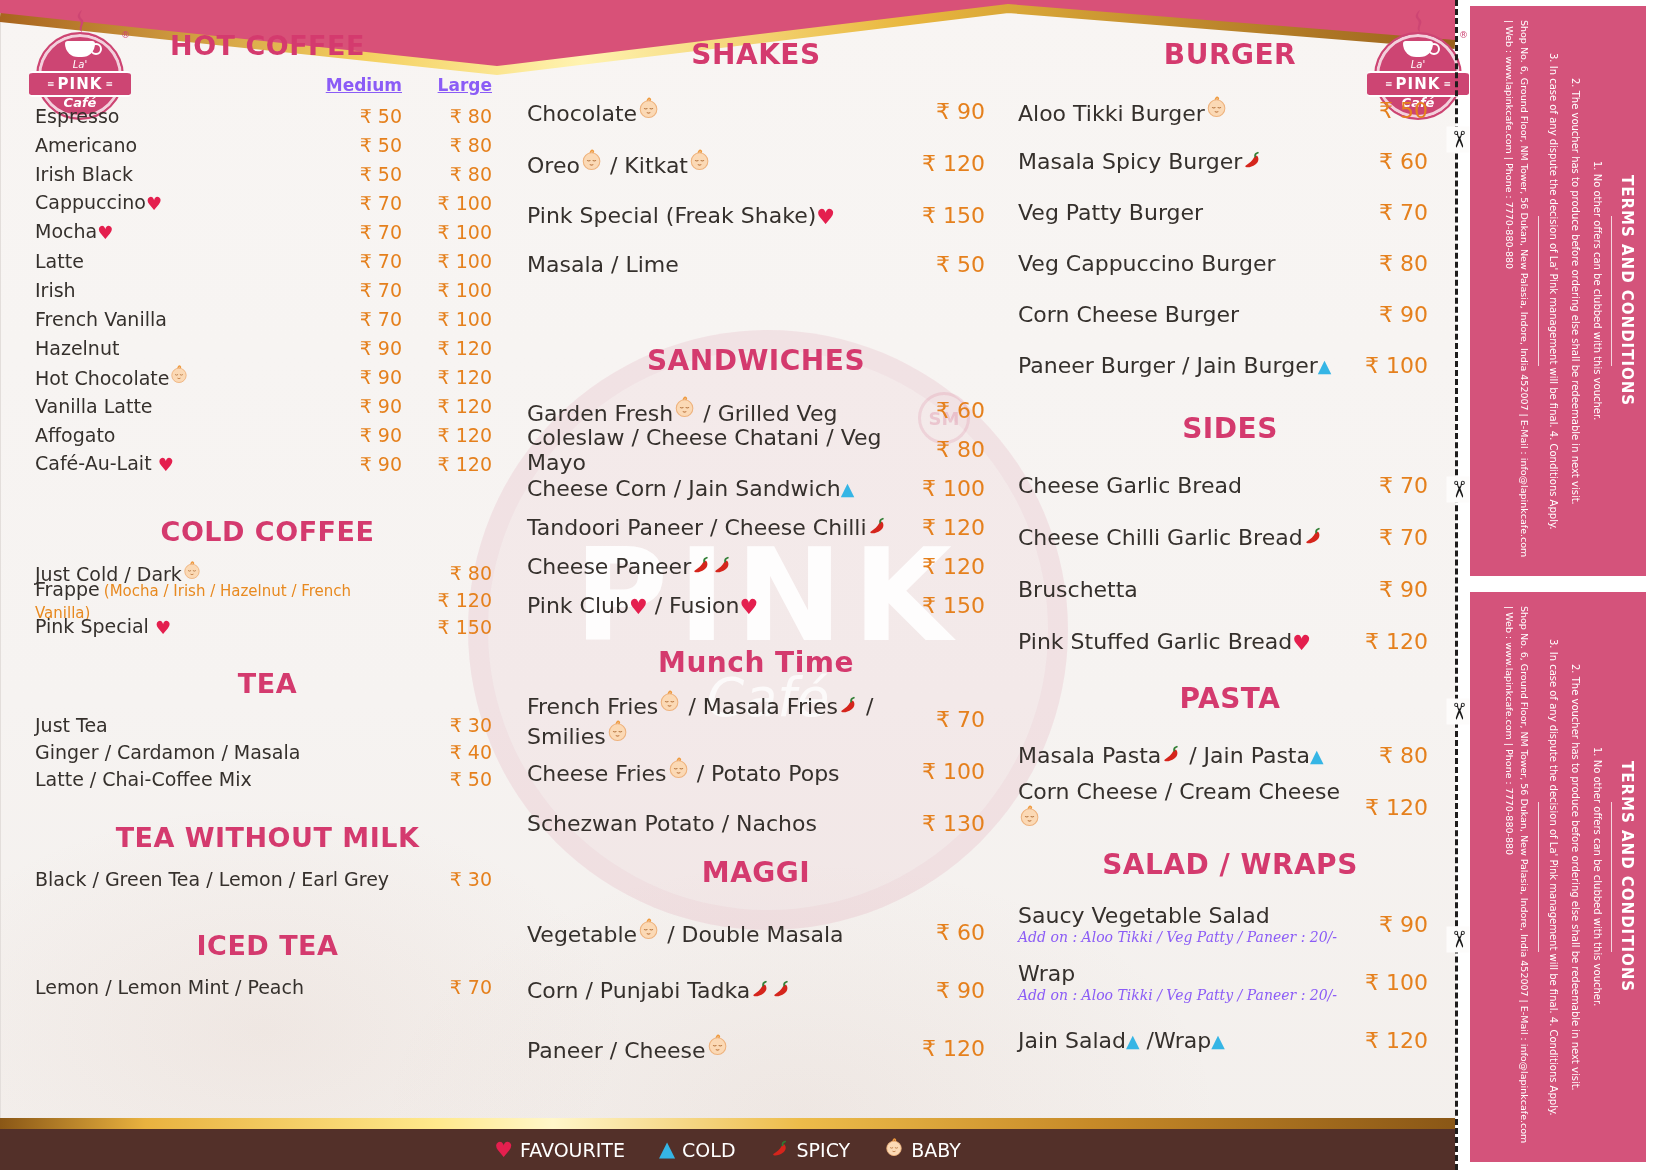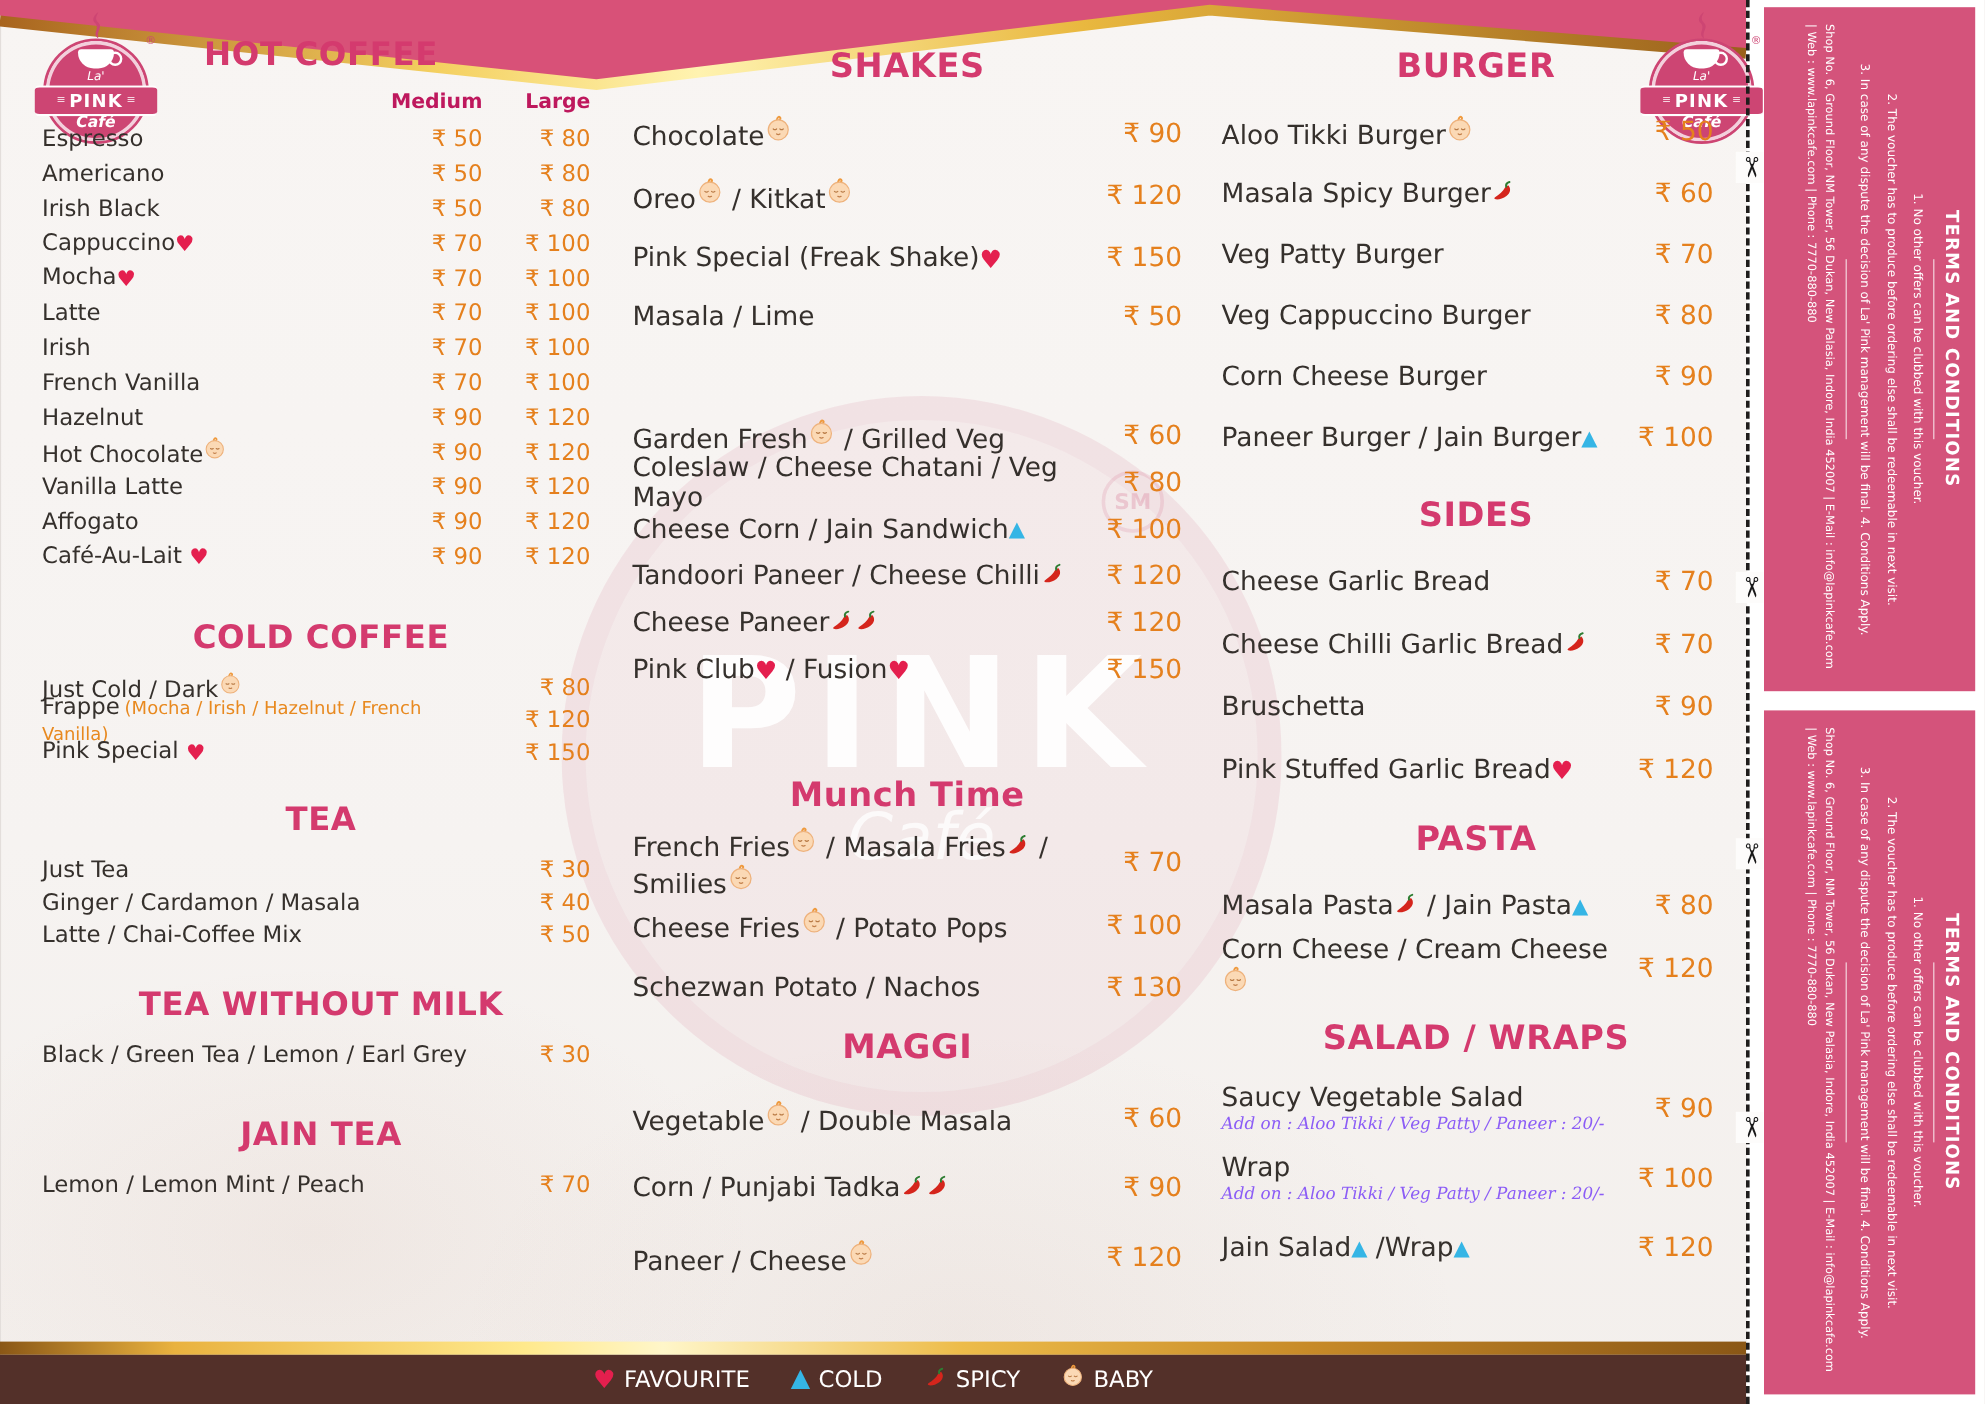--- a/index.html
+++ b/index.html
@@ -50,21 +50,21 @@
   .col3{left:1018px;width:424px;}
   .sec{position:absolute;left:0;right:0;}
   .sec-title{margin:0 0 12px 0;text-align:center;color:#d43a6e;font-weight:bold;
     font-size:27px;letter-spacing:0.5px;}
   .col2 .sec-title,.col3 .sec-title{font-size:28px;margin-bottom:14px;}
   
   .s-c1-0{top:30px;}  .s-c1-1{top:516px;} .s-c1-2{top:668px;} .s-c1-3{top:822px;} .s-c1-4{top:930px;}
   .s-c2-0{top:38px;}  .s-c2-1{top:244px;} .s-c2-2{top:344px;} .s-c2-3{top:646px;} .s-c2-4{top:856px;}
   .s-c3-0{top:38px;}  .s-c3-1{top:412px;} .s-c3-2{top:682px;} .s-c3-3{top:848px;}
   
-  .pricehead{display:flex;margin:14px 0 6px 0;font-weight:bold;font-size:17px;color:#be185d;}
+  .pricehead{display:flex;margin:14px 0 6px 0;font-weight:bold;font-size:17px;color:#8b5cf6;text-decoration:underline;}
   .pricehead .ph-sp{flex:1;}
   .pricehead .ph{width:90px;text-align:right;}
   .pricehead .ph.last{margin-right:8px;}
   
   .row{display:flex;align-items:center;}
   .iname{flex:1;display:block;}
   .col1 .row{font-size:19px;}
   .col2 .row,.col3 .row{font-size:22px;}
   .rh27 .row{height:27px;} .rh29 .row{height:29px;} .rh39 .row{height:39px;}
   .rh40 .row{height:40px;} .rh51 .row{height:51px;} .rh52 .row{height:52px;} .rh58 .row{height:58px;}
@@ -292,21 +292,21 @@
     <section class="sec s-c1-3">
       <h2 class="sec-title">TEA WITHOUT MILK</h2>
       <div class="items rh27">
           <div class="row">
             <span class="iname"><span>Black / Green Tea / Lemon / Earl Grey</span></span>
             <span class="price p1">₹ 30</span>
           </div>
         </div>
     </section>
     <section class="sec s-c1-4">
-      <h2 class="sec-title">JAIN TEA</h2>
+      <h2 class="sec-title">ICED TEA</h2>
       <div class="items rh27">
           <div class="row">
             <span class="iname"><span>Lemon / Lemon Mint / Peach</span></span>
             <span class="price p1">₹ 70</span>
           </div>
         </div>
     </section>
   </div>
 
   <div class="col col2">
@@ -347,20 +347,21 @@
     </section>
     <section class="sec s-c2-1">
       <div class="items rh40">
           <div class="row">
             <span class="iname"><span>Masala / Lime</span></span>
             <span class="price p1">₹ 50</span>
           </div>
         </div>
     </section>
     <section class="sec s-c2-2">
+      <h2 class="sec-title">SANDWICHES</h2>
       <div class="items rh39">
           <div class="row">
             <span class="iname"><span>Garden Fresh<svg class="ic ic-baby-svg" viewBox="0 0 20 20">
                   <path d="M9 4 Q10 1 11.4 2.6 Q12 3.4 10.6 4.4" fill="none" stroke="#ef9a3e" stroke-width="1.4" stroke-linecap="round"></path>
                   <circle cx="10" cy="11.4" r="7.2" fill="#fbd9b5" stroke="#eeb27c" stroke-width="0.9"></circle>
                   <path d="M6.4 10.8 q1.2 1.0 2.4 0" fill="none" stroke="#b97b46" stroke-width="0.9" stroke-linecap="round"></path>
                   <path d="M11.2 10.8 q1.2 1.0 2.4 0" fill="none" stroke="#b97b46" stroke-width="0.9" stroke-linecap="round"></path>
                   <path d="M8.8 14.4 q1.2 0.9 2.4 0" fill="none" stroke="#c27f4a" stroke-width="0.9" stroke-linecap="round"></path>
                 </svg> / Grilled Veg</span></span>
             <span class="price p1">₹ 60</span>

